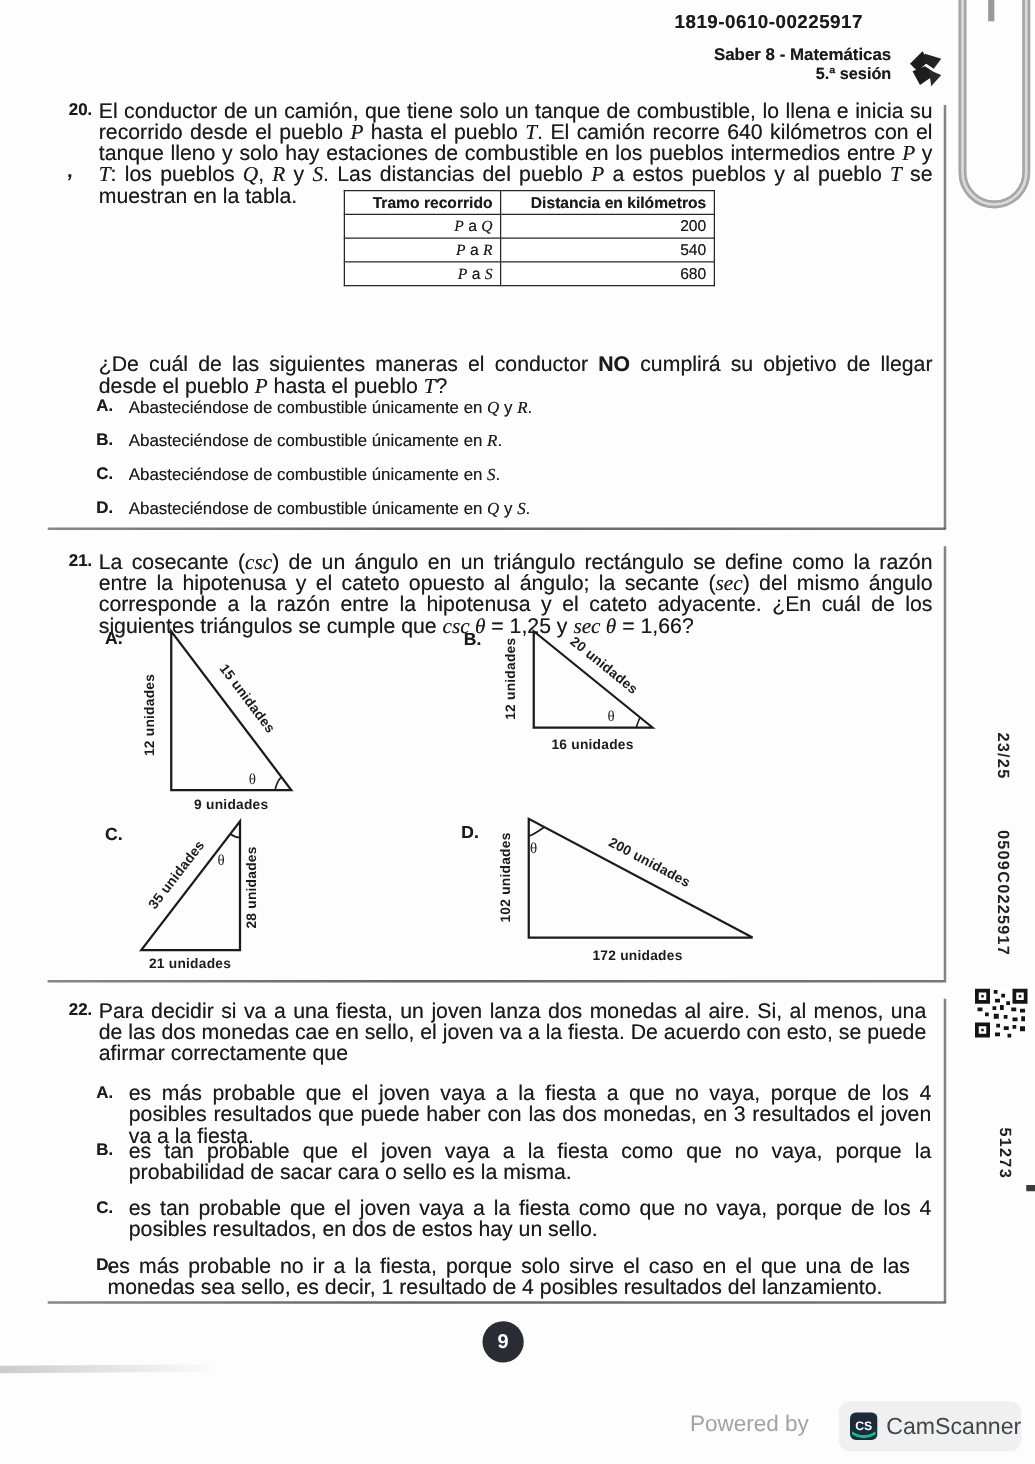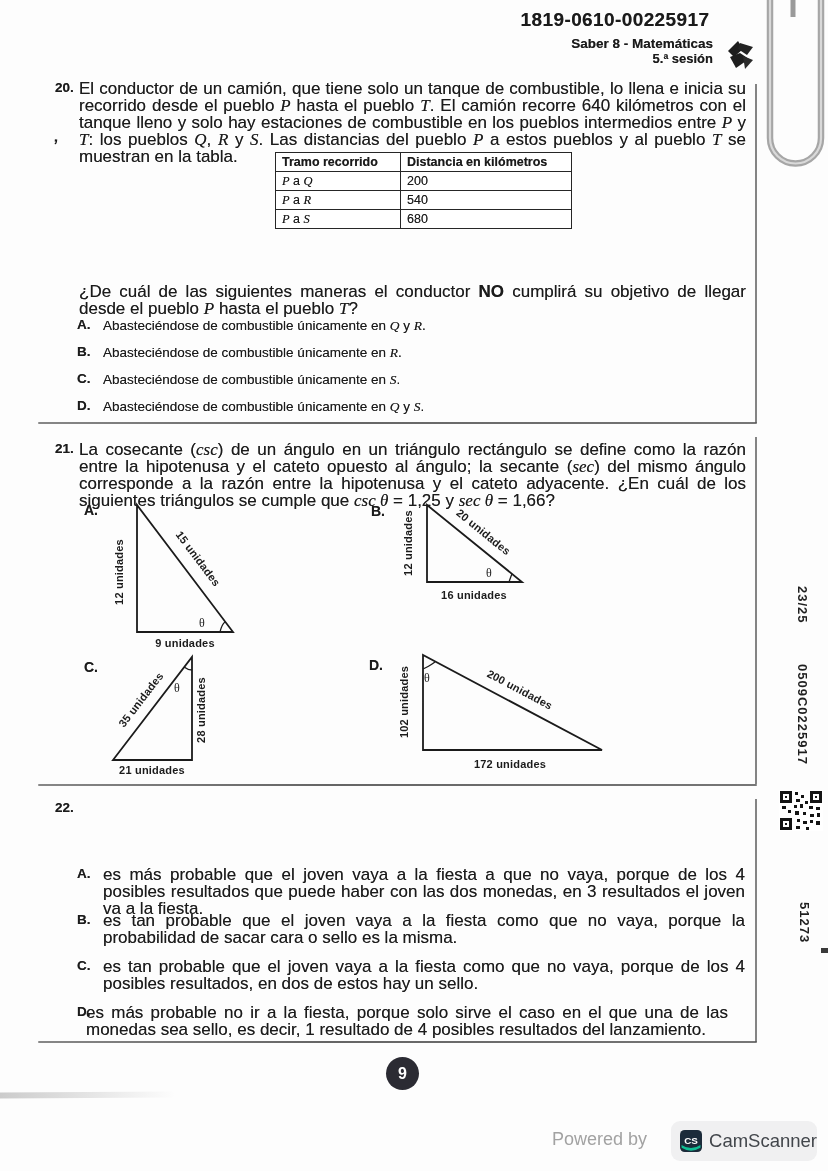--- a/index.html
+++ b/index.html
@@ -4,36 +4,36 @@
 <style>
   html,body{margin:0;padding:0;background:#ffffff;}
   .screen{position:relative;width:828px;height:1171px;background:#fdfdfd;overflow:hidden;
           font-family:"Liberation Sans",sans-serif;color:#1b1b1b;}
   .abs{position:absolute;}
   .ink{text-shadow:0 0 .5px rgba(20,20,20,.6);}
   i{font-family:"Liberation Serif",serif;font-style:italic;}
   b{font-weight:700;}
 
   
-  .exam-code{left:455px;top:9px;width:320px;text-align:center;font-size:19px;font-weight:700;letter-spacing:.4px;}
+  .exam-code{left:455px;top:9px;width:320px;text-align:center;font-size:15px;font-weight:700;letter-spacing:.4px;}
   .hdr-right{left:455px;top:36px;width:258px;text-align:right;line-height:15px;}
   .hdr-title{font-size:13.5px;font-weight:700;}
   .hdr-session{font-size:13px;font-weight:700;}
 
   
   .qnum{font-size:13.5px;font-weight:700;}
   .para{font-size:17px;line-height:17px;text-align:justify;}
   .opt-letter{font-size:13.5px;font-weight:700;}
   .opt-text{font-size:13.5px;line-height:17px;}
   .v-border{width:2px;background:#6e6e6e;opacity:.85;}
   .h-sep{height:2px;background:linear-gradient(90deg,#6a6a6a 0%,#3f3f3f 40%,#555 100%);opacity:.8;border-radius:1px;}
 
   
   table.dist{border-collapse:collapse;background:#fff;}
-  table.dist th,table.dist td{border:1.6px solid #262626;text-align:left;font-size:12.5px;
+  table.dist th,table.dist td{border:1.6px solid #262626;text-align:right;font-size:12.5px;
       padding:1px 6px;height:16px;line-height:15px;}
   table.dist th{font-weight:700;}
   table.dist .c1{width:112px;}
   table.dist .c2{width:158px;}
 
   
   .tri-label{font-size:14px;font-weight:700;}
   svg text.dim{font-size:11px;font-weight:600;fill:#1b1b1b;letter-spacing:.2px;}
   svg text.theta{font-size:12px;fill:#1b1b1b;font-family:"Liberation Serif",serif;}
   svg .edge{fill:none;stroke:#1b1b1b;stroke-width:1.8;stroke-linejoin:miter;}
@@ -158,20 +158,21 @@
     <text class="theta" x="66" y="36">θ</text>
     <text class="dim" x="50" y="56" text-anchor="middle" transform="rotate(-90 50 56)">102 unidades</text>
     <text class="dim" x="160" y="47" text-anchor="middle" transform="rotate(27.9 160 47)">200 unidades</text>
     <text class="dim" x="152" y="122" text-anchor="middle">172 unidades</text>
   </svg>
 
   <div class="abs v-border" style="left:755px;top:437px;height:347px"></div>
   <div class="abs h-sep" style="left:38px;top:784px;width:719px"></div>
 
   <div class="abs qnum ink" style="left:55px;top:800px">22.</div>
+  <div class="abs para ink" style="left:79px;top:800px;width:662px">Para decidir si va a una fiesta, un joven lanza dos monedas al aire. Si, al menos, una de las dos monedas cae en sello, el joven va a la fiesta. De acuerdo con esto, se puede afirmar correctamente que</div>
 
   <div class="abs opt-letter ink" style="left:77px;top:866px">A.</div>
   <div class="abs para ink" style="left:103px;top:866px;width:642px">es más probable que el joven vaya a la fiesta a que no vaya, porque de los 4 posibles resultados que puede haber con las dos monedas, en 3 resultados el joven va a la fiesta.</div>
   <div class="abs opt-letter ink" style="left:77px;top:912px">B.</div>
   <div class="abs para ink" style="left:103px;top:912px;width:642px">es tan probable que el joven vaya a la fiesta como que no vaya, porque la probabilidad de sacar cara o sello es la misma.</div>
   <div class="abs opt-letter ink" style="left:77px;top:958px">C.</div>
   <div class="abs para ink" style="left:103px;top:958px;width:642px">es tan probable que el joven vaya a la fiesta como que no vaya, porque de los 4 posibles resultados, en dos de estos hay un sello.</div>
   <div class="abs opt-letter ink" style="left:77px;top:1004px">D.</div>
   <div class="abs para ink" style="left:86px;top:1004px;width:642px">es más probable no ir a la fiesta, porque solo sirve el caso en el que una de las monedas sea sello, es decir, 1 resultado de 4 posibles resultados del lanzamiento.</div>
 

